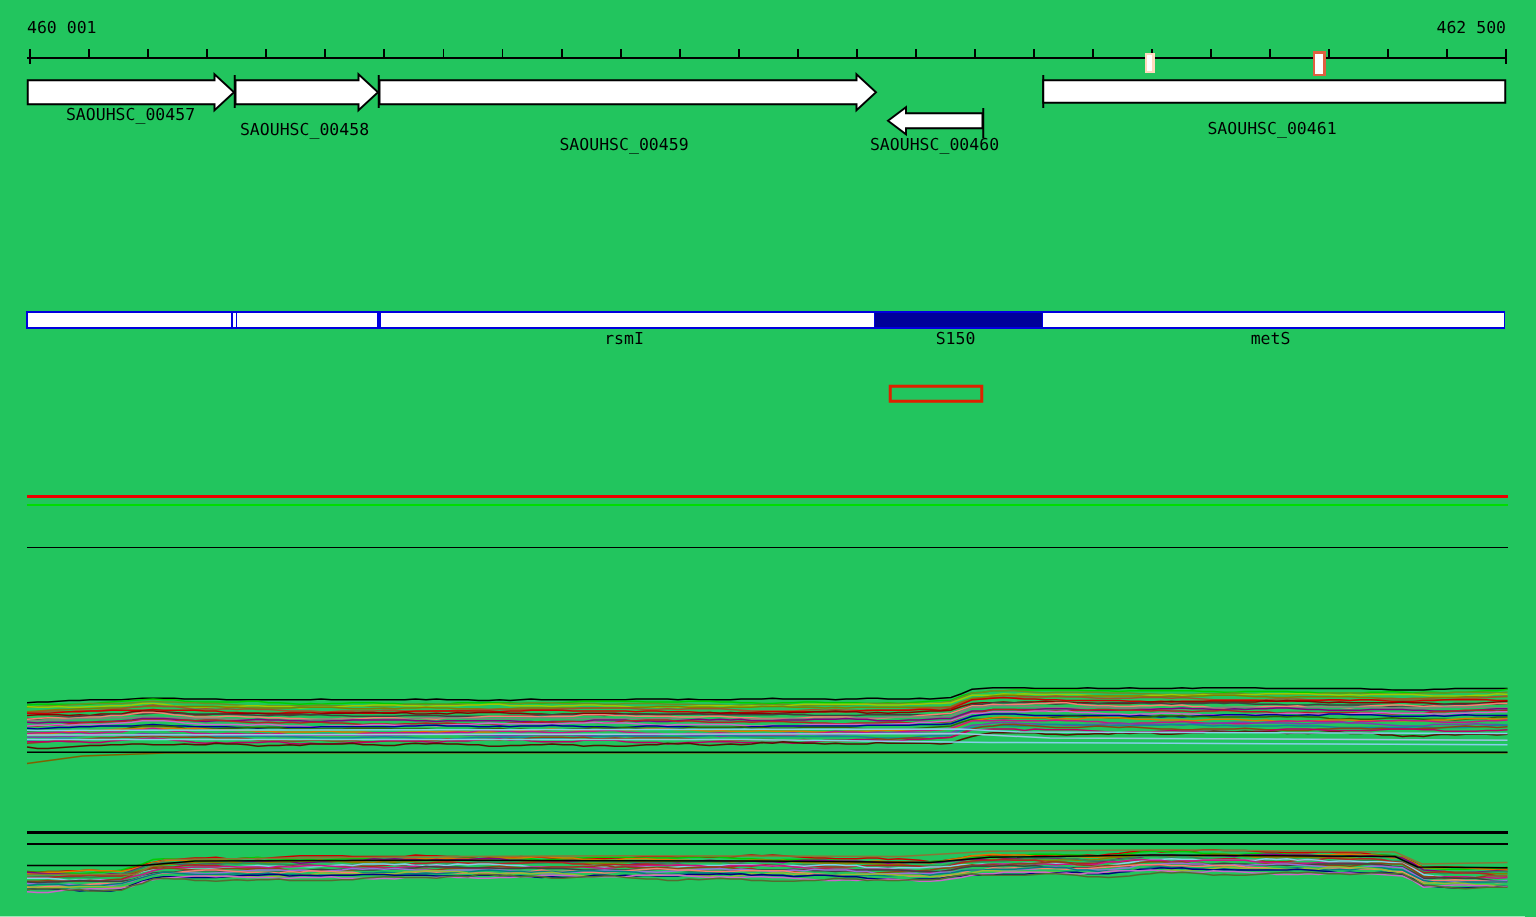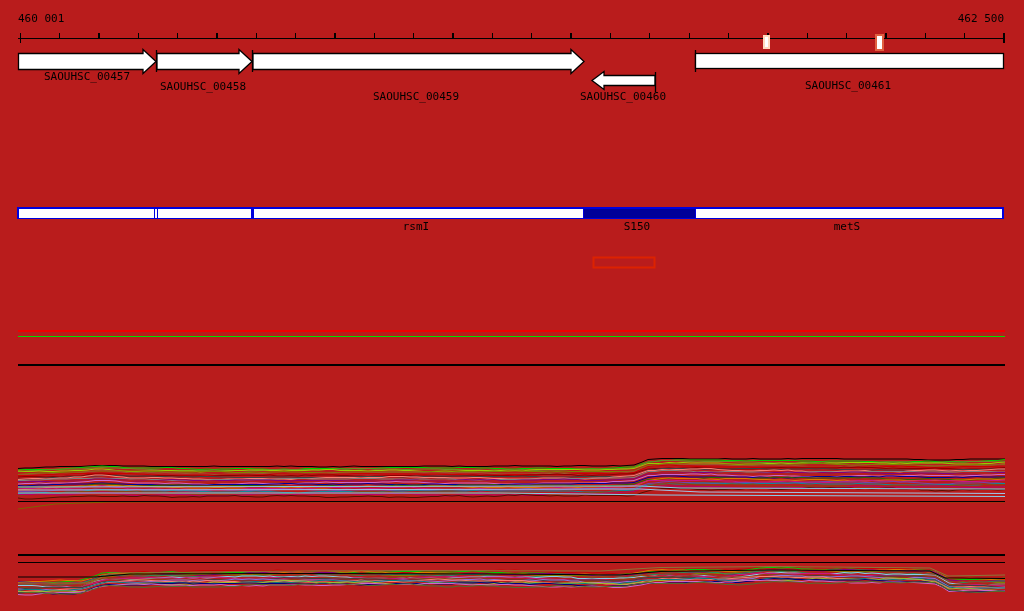--- a/index.html
+++ b/index.html
@@ -1,16 +1,16 @@
 <!DOCTYPE html>
 <html><head>
 <meta charset="utf-8">
 <style>
   html,body{margin:0;padding:0;background:#ffffff;}
-  #screen{position:relative;width:1024px;height:611px;background:#b91c1c;overflow:hidden;
+  #screen{position:relative;width:1024px;height:611px;background:#22c55e;overflow:hidden;
           font-family:"DejaVu Sans Mono", monospace;}
   svg{position:absolute;left:0;top:0;}
   text{font-family:"DejaVu Sans Mono", monospace;font-size:11px;fill:#000000;}
   .crisp{shape-rendering:crispEdges;}
 </style>
 </head>
 <body>
 
 <div id="screen">
   <svg width="1024" height="611" viewBox="0 0 1024 611">

